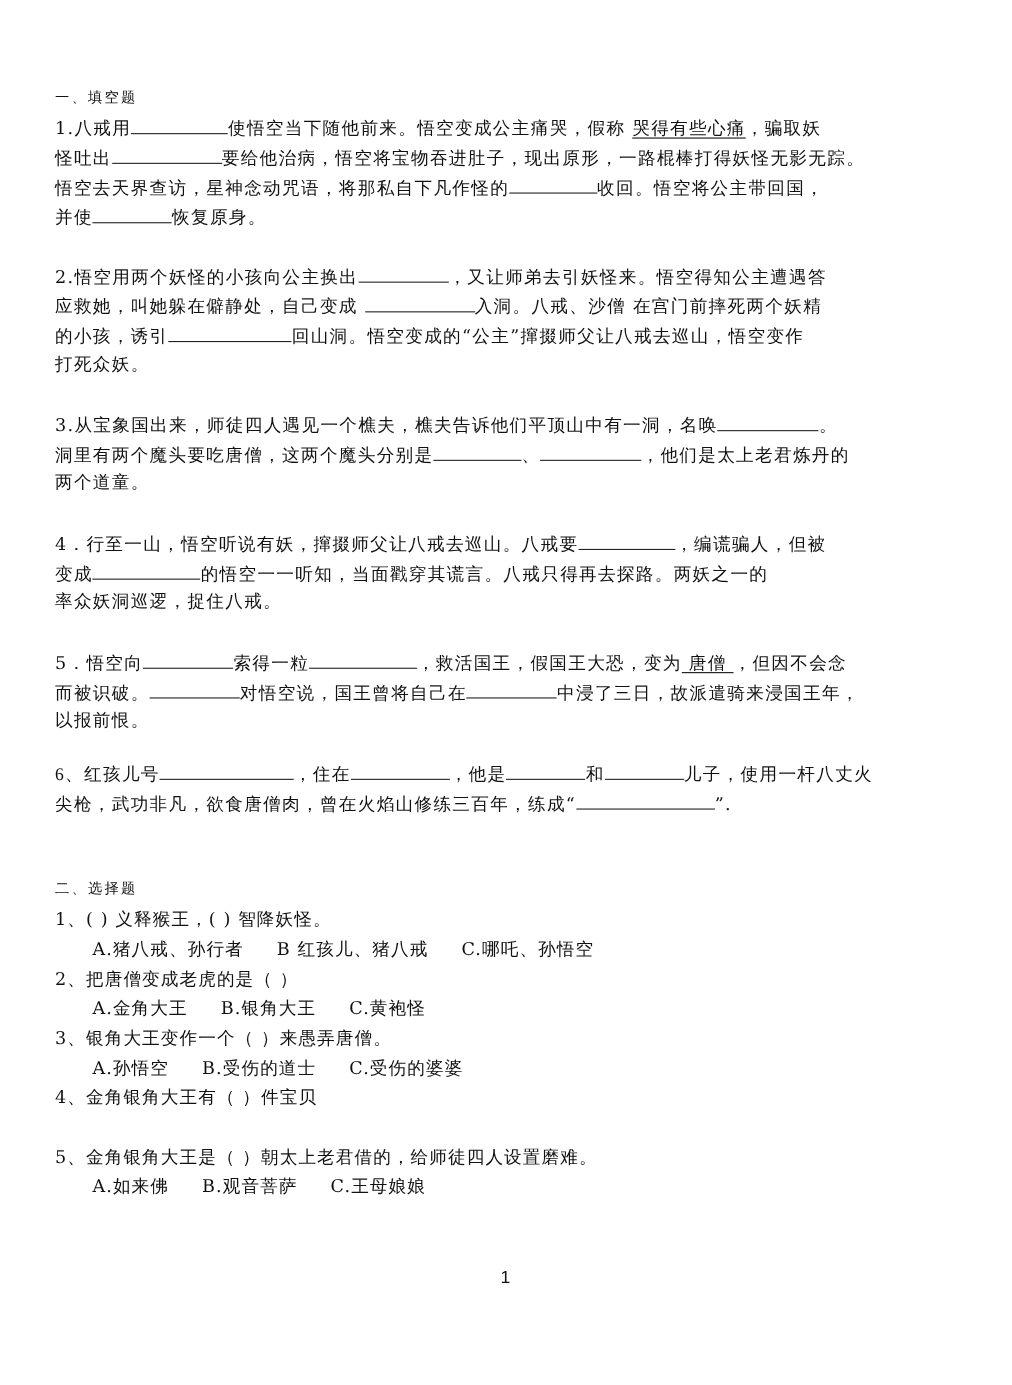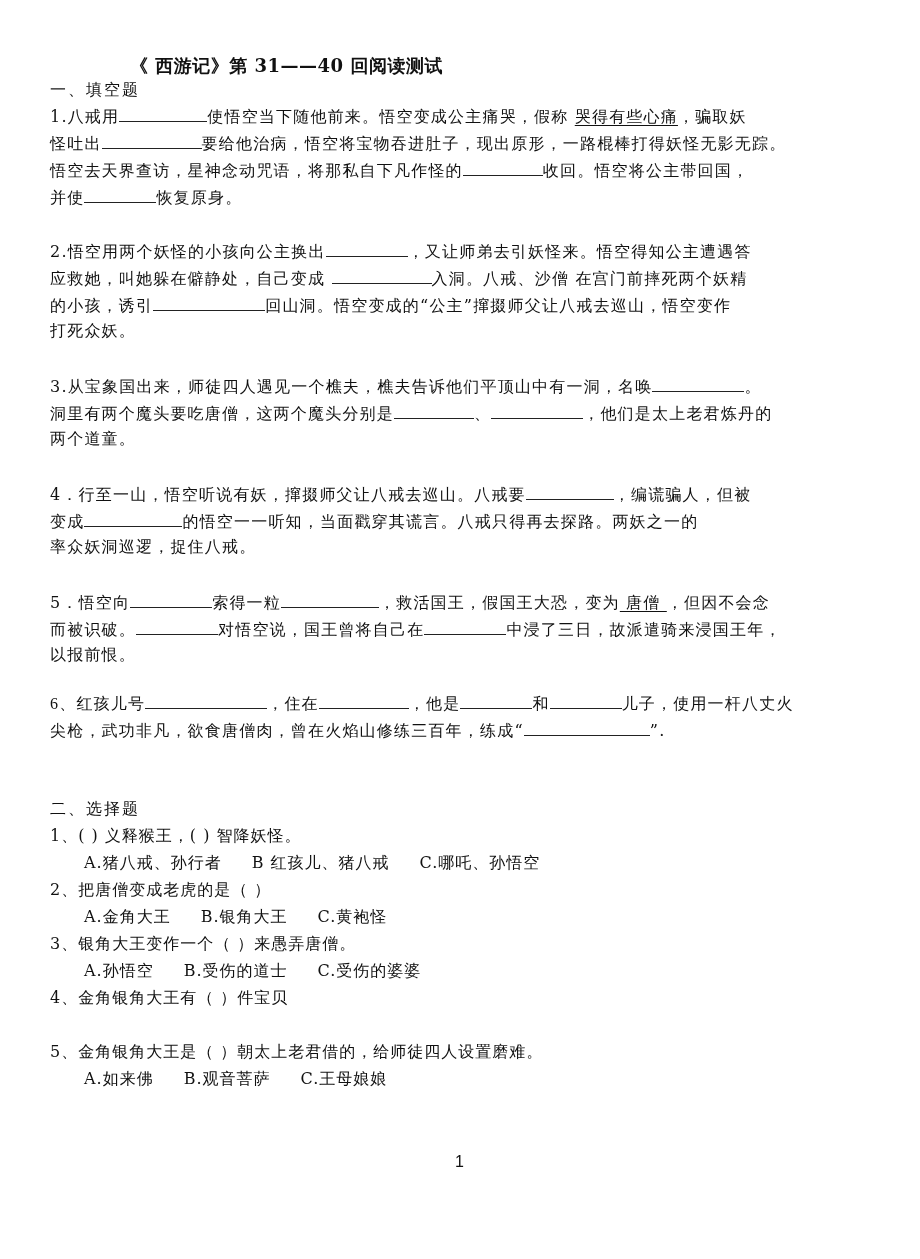--- a/index.html
+++ b/index.html
@@ -1,32 +1,31 @@
 <!DOCTYPE html>
 <html><head>
 <meta charset="utf-8">
 <style>
   html, body { margin: 0; padding: 0; background: #ffffff; }
   body { width: 920px; height: 1259px; position: relative; overflow: hidden;
          font-family: "DejaVu Serif", "Liberation Serif", serif; color: #111; }
   .page { position: absolute; left: 0; top: 0; width: 920px; height: 1259px; background: #fff; }
   .line { position: absolute; left: 50px; white-space: nowrap; font-size: 16px; line-height: 24px; letter-spacing: 1.2px; }
   .title { position: absolute; left: 130px; top: 54px; font-size: 18px; font-weight: bold; letter-spacing: 0.5px; white-space: nowrap; }
-  .heading { font-size: 16px; letter-spacing: 2px; }
+  .heading { font-size: 13px; letter-spacing: 2px; }
   .blank { display: inline-block; border-bottom: 1.3px solid #222; height: 18px; vertical-align: baseline; }
   .u { text-decoration: underline; text-underline-offset: 3px; }
   .opt { display: inline-block; }
   .pagenum { position: absolute; left: 455px; top: 1153px; font-size: 16px; font-family: "Liberation Sans", sans-serif; }
   .q-choice { letter-spacing: 1px; }
 </style>
 </head>
 <body>
 
 <div class="page">
-  <div class="title">《 西游记》第 31——40 回阅读测试</div>
   <div class="line heading" style="top:78px">一、填空题</div>
   <div id="s1">
       <div class="line" style="top: 103px;"><span>1.八戒用</span><span class="blank" style="width: 88px;"></span><span>使悟空当下随他前来。悟空变成公主痛哭，假称 </span><span class="u">哭得有些心痛</span><span>，骗取妖</span></div>
       <div class="line" style="top: 130px;"><span>怪吐出</span><span class="blank" style="width: 100px;"></span><span>要给他治病，悟空将宝物吞进肚子，现出原形，一路棍棒打得妖怪无影无踪。</span></div>
       <div class="line" style="top: 157px;"><span>悟空去天界查访，星神念动咒语，将那私自下凡作怪的</span><span class="blank" style="width: 80px;"></span><span>收回。悟空将公主带回国，</span></div>
       <div class="line" style="top: 184px;"><span>并使</span><span class="blank" style="width: 72px;"></span><span>恢复原身。</span></div>
       <div class="line" style="top: 238px;"><span>2.悟空用两个妖怪的小孩向公主换出</span><span class="blank" style="width: 82px;"></span><span>，又让师弟去引妖怪来。悟空得知公主遭遇答</span></div>
       <div class="line" style="top: 265px;"><span>应救她，叫她躲在僻静处，自己变成 </span><span class="blank" style="width: 100px;"></span><span>入洞。八戒、沙僧 在宫门前摔死两个妖精</span></div>
       <div class="line" style="top: 292px;"><span>的小孩，诱引</span><span class="blank" style="width: 112px;"></span><span>回山洞。悟空变成的“公主”撺掇师父让八戒去巡山，悟空变作</span></div>
       <div class="line" style="top: 319px;"><span>打死众妖。</span></div>

